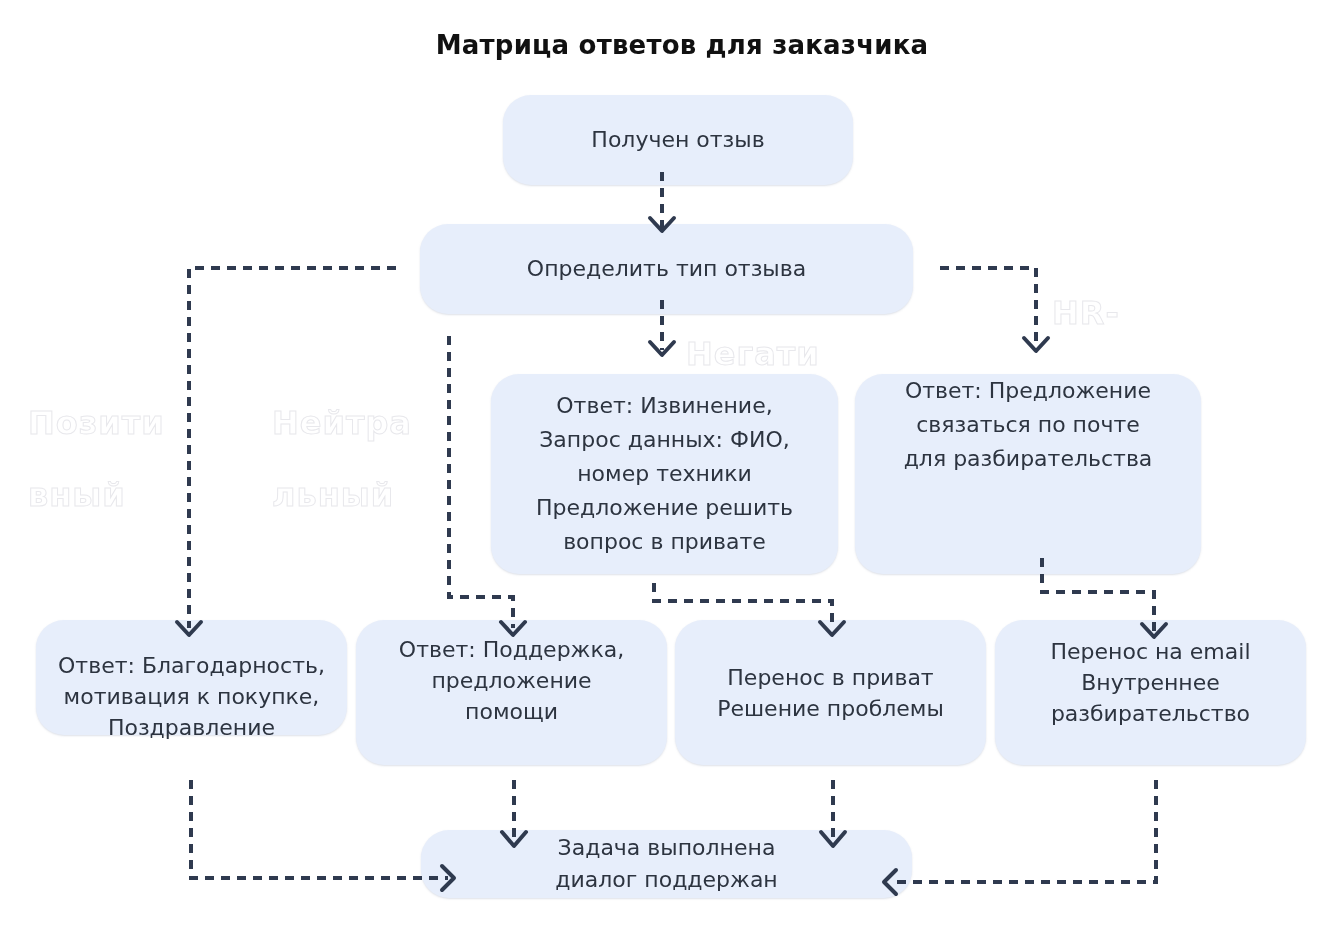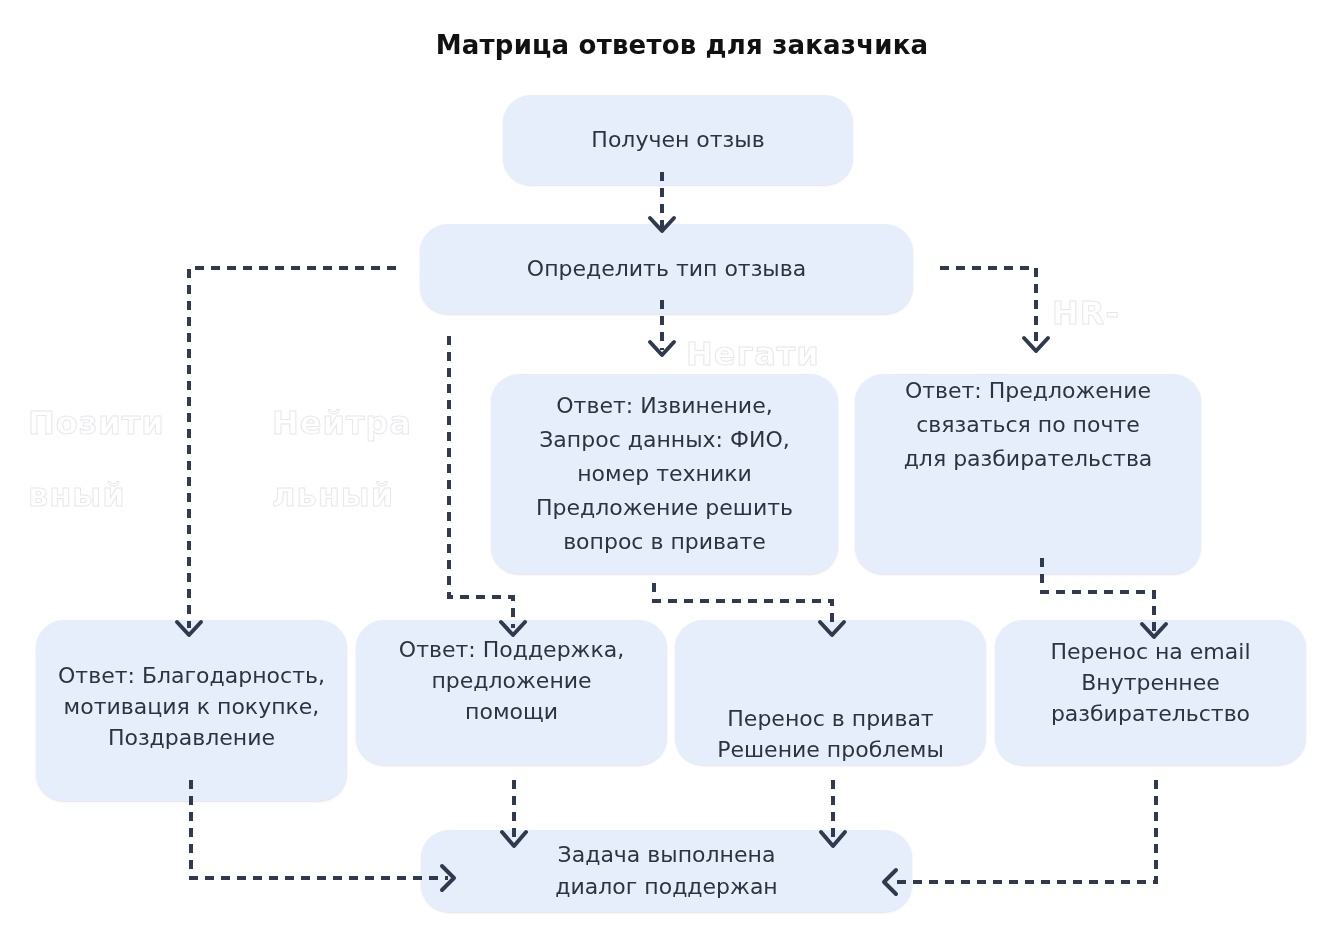--- a/index.html
+++ b/index.html
@@ -39,40 +39,40 @@
 Запрос данных: ФИО,
 номер техники
 Предложение решить
 вопрос в привате</span>
 </div>
 <div class="box" style="left:855px; top:374px; width:346px; height:200px; align-items:flex-start; box-sizing:border-box;">
   <span class="txt">Ответ: Предложение
 связаться по почте
 для разбирательства</span>
 </div>
-<div class="box" style="left:36px; top:620px; width:311px; height:181px; align-items:flex-start; padding-top:40px; box-sizing:border-box; line-height:31px;">
+<div class="box" style="left:36px; top:620px; width:311px; height:115px; align-items:flex-start; padding-top:30px; box-sizing:border-box; line-height:31px;">
   <span class="txt">Ответ: Благодарность,
 мотивация к покупке,
 Поздравление</span>
 </div>
 <div class="box" style="left:356px; top:620px; width:311px; height:145px; align-items:flex-start; padding-top:14px; box-sizing:border-box; line-height:31px;">
   <span class="txt">Ответ: Поддержка,
 предложение
 помощи</span>
 </div>
-<div class="box" style="left:675px; top:620px; width:311px; height:145px; align-items:flex-end; padding-top:42px; box-sizing:border-box; line-height:31px;">
+<div class="box" style="left:675px; top:620px; width:311px; height:145px; align-items:flex-start; padding-top:42px; box-sizing:border-box; line-height:31px;">
   <span class="txt">Перенос в приват
 Решение проблемы</span>
 </div>
 <div class="box" style="left:995px; top:620px; width:311px; height:145px; align-items:flex-start; padding-top:16px; box-sizing:border-box; line-height:31px;">
   <span class="txt">Перенос на email
 Внутреннее
 разбирательство</span>
 </div>
-<div class="box" style="left:421px; top:830px; width:491px; height:82px; line-height:32px;">
+<div class="box" style="left:421px; top:830px; width:491px; height:68px; line-height:32px;">
   <span class="txt">Задача выполнена
 диалог поддержан</span>
 </div>
 
 <svg class="lines" viewBox="0 0 1340 950">
   <g fill="none" stroke="#2f3a4f" stroke-width="4" stroke-dasharray="9 7">
     <path d="M662 172 L662 228"></path>
     <path d="M662 300 L662 350"></path>
     <path d="M396 268 L189 268 L189 628"></path>
     <path d="M449 336 L449 597 L513 597 L513 628"></path>

